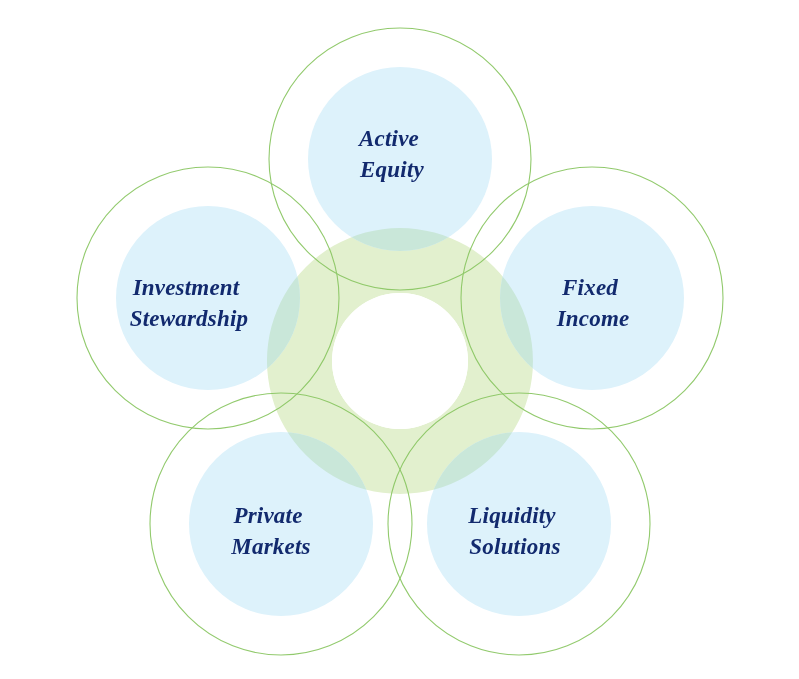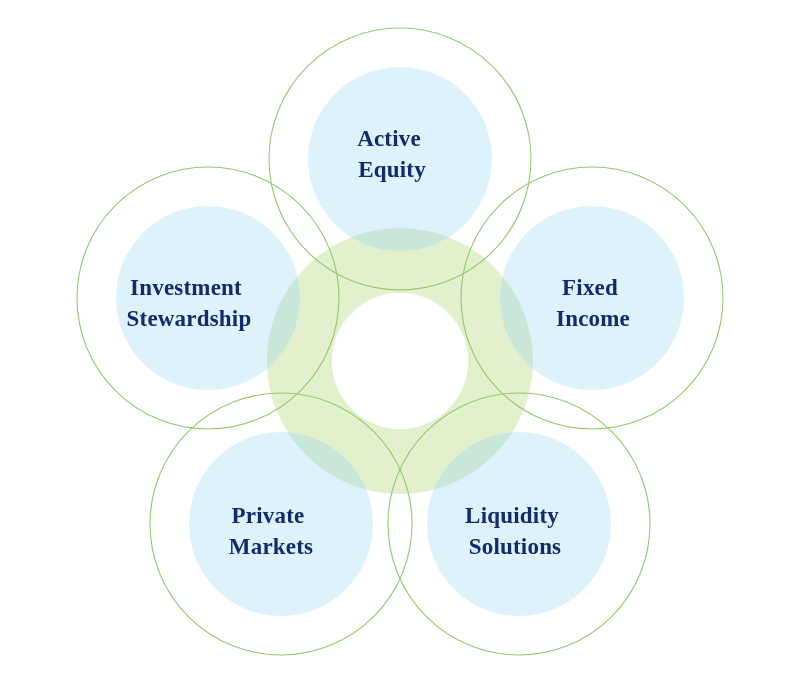--- a/index.html
+++ b/index.html
@@ -11,20 +11,21 @@
     width: 799px;
     height: 679px;
     overflow: hidden;
     font-family: "Liberation Serif", "DejaVu Serif", serif;
   }
   #diagram-root {
     position: relative;
     width: 799px;
     height: 679px;
     background: #ffffff;
+    font-style: italic;
   }
   svg#flower {
     display: block;
     width: 799px;
     height: 679px;
   }
   .petal-label {
     font-family: "Liberation Serif", "DejaVu Serif", serif;
     font-weight: bold;
     font-size: 23px;

